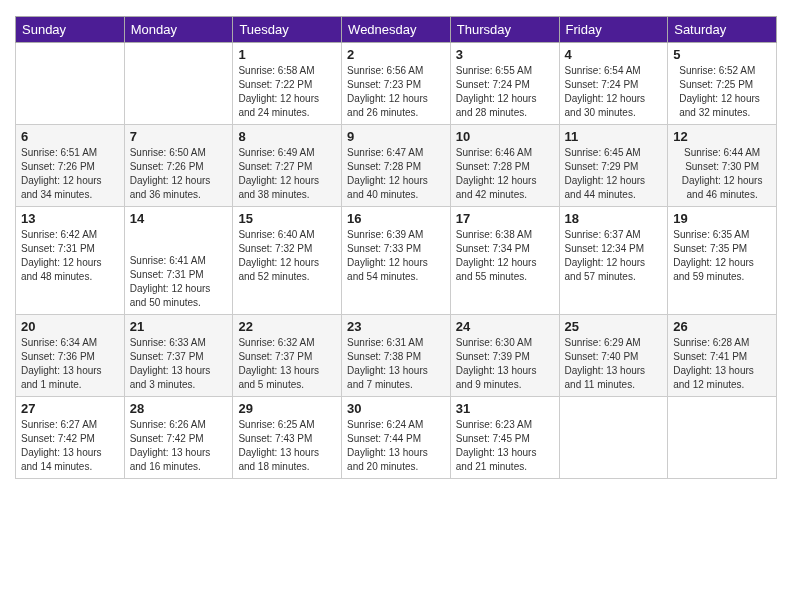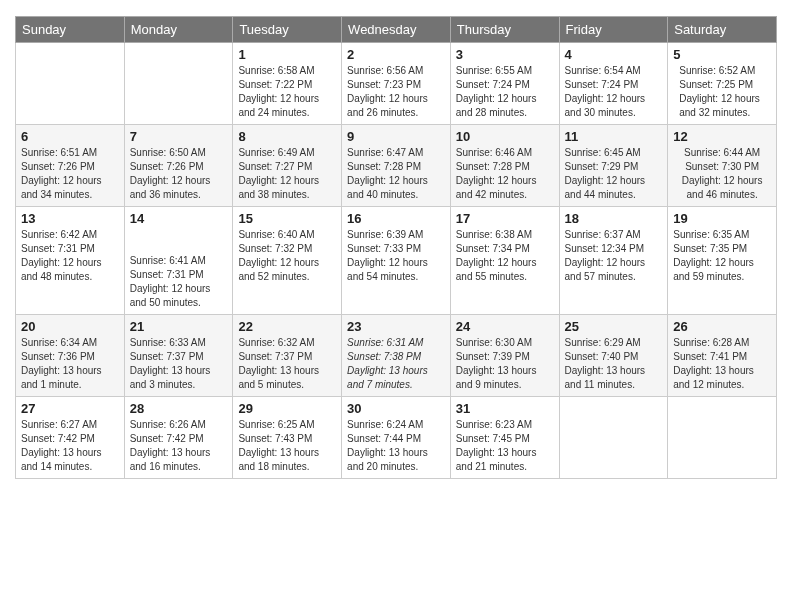--- a/index.html
+++ b/index.html
@@ -85,21 +85,21 @@
       background: #fff;
     }
     .calendar tr:nth-child(even) td {
       background: #f5f5f5;
     }
     .calendar tr:nth-child(odd) td {
       background: #fff;
     }
     
     .calendar thead tr th {
-      background: #737373;
+      background: #4c1d95;
     }
     .day-number {
       font-size: 13px;
       font-weight: bold;
       color: #222;
       display: block;
       margin-bottom: 2px;
     }
     .day-info {
       font-size: 10px;
@@ -294,21 +294,21 @@
           </td>
           <td>
             <span class="day-number">22</span>
             <div class="day-info" style="white-space: pre-line;">Sunrise: 6:32 AM
 Sunset: 7:37 PM
 Daylight: 13 hours
 and 5 minutes.</div>
           </td>
           <td>
             <span class="day-number">23</span>
-            <div class="day-info" style="white-space: pre-line; font-style: italic;">Sunrise: 6:31 AM
+            <div class="day-info" style="white-space: pre-line;">Sunrise: 6:31 AM
 Sunset: 7:38 PM
 Daylight: 13 hours
 and 7 minutes.</div>
           </td>
           <td>
             <span class="day-number">24</span>
             <div class="day-info" style="white-space: pre-line;">Sunrise: 6:30 AM
 Sunset: 7:39 PM
 Daylight: 13 hours
 and 9 minutes.</div>

